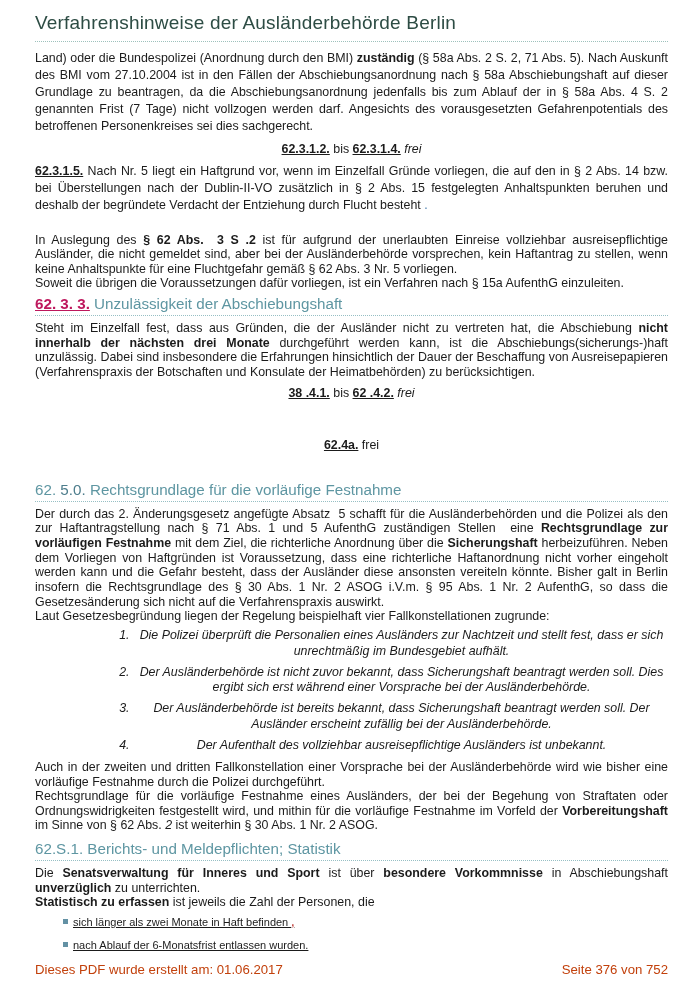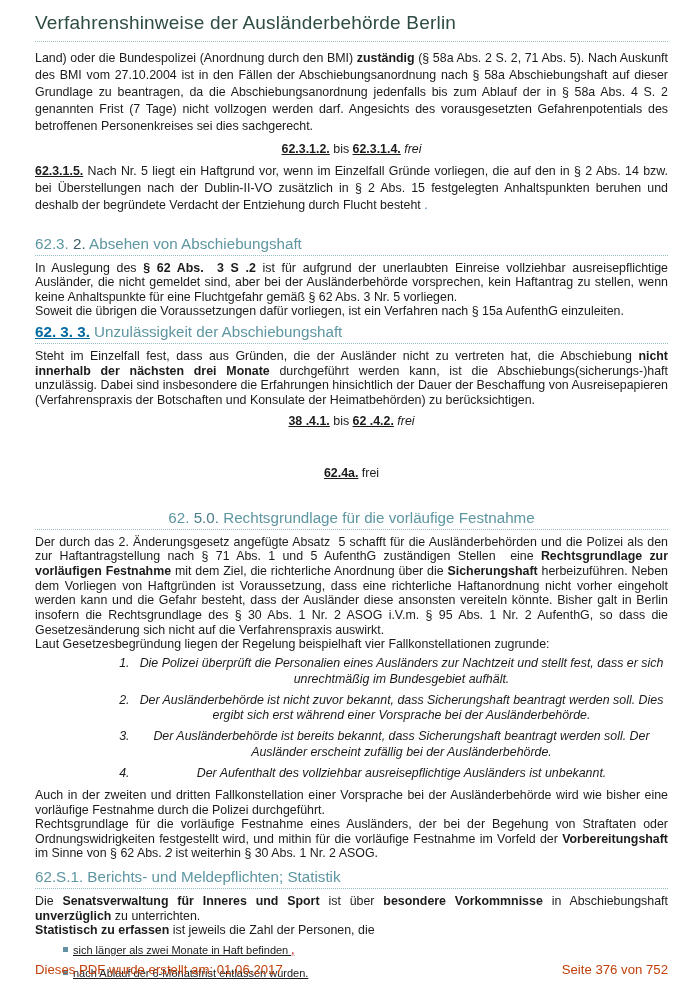--- a/index.html
+++ b/index.html
@@ -7,21 +7,21 @@
        -webkit-font-smoothing:antialiased;}
   .page{position:relative;width:700px;height:990px;box-sizing:border-box;
         padding:10px 32px 0 35px;overflow:hidden;background:#fff;}
 
   .title{font-size:19px;font-weight:400;color:#2d4c44;margin:0;padding:2px 0 7px 0;
          border-bottom:1px dotted #9dc1bc;margin-bottom:8px;letter-spacing:.2px;}
 
   .heading{font-size:15.2px;font-weight:400;color:#5e96a2;margin:0;
            padding:2px 0 3px 0;border-bottom:1px dotted #96bfc4;margin-bottom:5px;}
   .heading.tight-top{margin-top:2px;}
-  .heading.gap-top{margin-top:26px;text-align:center;}
+  .heading.gap-top{margin-top:26px;}
 
   .para{font-size:12.4px;line-height:1.18;text-align:justify;margin:0 0 6px 0;}
   .para.loose{line-height:1.38;}
   .para.mb2{margin-bottom:2px;}
   .para.mb4{margin-bottom:4px;}
   .para.mb5{margin-bottom:5px;}
   .para.mb7{margin-bottom:7px;}
   .para.mb18{margin-bottom:18px;}
   .para.mb38{margin-bottom:38px;}
   .para.nojust{text-align:center;}
@@ -47,25 +47,24 @@
 <div class="page">
 
   <h1 class="title">Verfahrenshinweise der Ausländerbehörde Berlin</h1>
 
   <p class="para loose"><span>Land) oder die Bundespolizei (Anordnung durch den BMI) </span><span class="b">zuständig</span><span> (§ 58a Abs. 2 S. 2, 71 Abs. 5). Nach Auskunft des BMI vom 27.10.2004 ist in den Fällen der Abschiebungsanordnung nach § 58a Abschiebungshaft auf dieser Grundlage zu beantragen, da die Abschiebungsanordnung jedenfalls bis zum Ablauf der in § 58a Abs. 4 S. 2 genannten Frist (7 Tage) nicht vollzogen werden darf. Angesichts des vorausgesetzten Gefahrenpotentials des betroffenen Personenkreises sei dies sachgerecht.</span></p>
 
   <p class="para mb7 nojust"><span class="b u">62.3.1.2.</span><span> bis </span><span class="b u">62.3.1.4.</span><span> </span><span class="i">frei</span></p>
 
   <p class="para loose mb18"><span class="b u">62.3.1.5.</span><span> Nach Nr. 5 liegt ein Haftgrund vor, wenn im Einzelfall Gründe vorliegen, die auf den in § 2 Abs. 14 bzw. bei Überstellungen nach der Dublin-II-VO zusätzlich in § 2 Abs. 15 festgelegten Anhaltspunkten beruhen und deshalb der begründete Verdacht der Entziehung durch Flucht besteht </span><span style="color: rgb(76, 127, 174);">.</span></p>
 
-  <h2 class="heading"><span>62.3. </span><span style="color: rgb(63, 96, 107);">2.</span><span> Absehen von Abschiebungshaft</span></h2>
 
   <p class="para mb2"><span>In Auslegung des </span><span class="b">§ 62 Abs.&nbsp; 3 S .2</span><span> ist für aufgrund der unerlaubten Einreise vollziehbar ausreisepflichtige Ausländer, die nicht gemeldet sind, aber bei der Ausländerbehörde vorsprechen, kein Haftantrag zu stellen, wenn keine Anhaltspunkte für eine Fluchtgefahr gemäß § 62 Abs. 3 Nr. 5 vorliegen.</span><br><span>Soweit die übrigen die Voraussetzungen dafür vorliegen, ist ein Verfahren nach § 15a AufenthG einzuleiten.</span></p>
 
-  <h2 class="heading tight-top"><span class="b u" style="color: #0369a1;">62. 3. 3.</span><span> Unzulässigkeit der Abschiebungshaft</span></h2>
+  <h2 class="heading tight-top"><span class="b u" style="color: #be185d;">62. 3. 3.</span><span> Unzulässigkeit der Abschiebungshaft</span></h2>
 
   <p class="para"><span>Steht im Einzelfall fest, dass aus Gründen, die der Ausländer nicht zu vertreten hat, die Abschiebung </span><span class="b">nicht innerhalb der nächsten drei Monate</span><span> durchgeführt werden kann, ist die Abschiebungs(sicherungs-)haft unzulässig. Dabei sind insbesondere die Erfahrungen hinsichtlich der Dauer der Beschaffung von Ausreisepapieren (Verfahrenspraxis der Botschaften und Konsulate der Heimatbehörden) zu berücksichtigen.</span></p>
 
   <p class="para mb38 nojust"><span class="b u">38 .4.1.</span><span> bis </span><span class="b u">62 .4.2.</span><span> </span><span class="i">frei</span></p>
 
   <p class="para nojust"><span class="b u">62.4a.</span><span> frei</span></p>
 
   <h2 class="heading gap-top"><span>62. </span><span style="color: rgb(77, 125, 140);">5.0.</span><span> Rechtsgrundlage für die vorläufige Festnahme</span></h2>
 
   <p class="para mb4"><span>Der durch das 2. Änderungsgesetz angefügte Absatz&nbsp; 5 schafft für die Ausländerbehörden und die Polizei als den zur Haftantragstellung nach § 71 Abs. 1 und 5 AufenthG zuständigen Stellen&nbsp; eine </span><span class="b">Rechtsgrundlage zur vorläufigen Festnahme</span><span> mit dem Ziel, die richterliche Anordnung über die </span><span class="b">Sicherungshaft</span><span> herbeizuführen. Neben dem Vorliegen von Haftgründen ist Voraussetzung, dass eine richterliche Haftanordnung nicht vorher eingeholt werden kann und die Gefahr besteht, dass der Ausländer diese ansonsten vereiteln könnte. Bisher galt in Berlin insofern die Rechtsgrundlage des § 30 Abs. 1 Nr. 2 ASOG i.V.m. § 95 Abs. 1 Nr. 2 AufenthG, so dass die Gesetzesänderung sich nicht auf die Verfahrenspraxis auswirkt.</span><br><span>Laut Gesetzesbegründung liegen der Regelung beispielhaft vier Fallkonstellationen zugrunde:</span></p>

